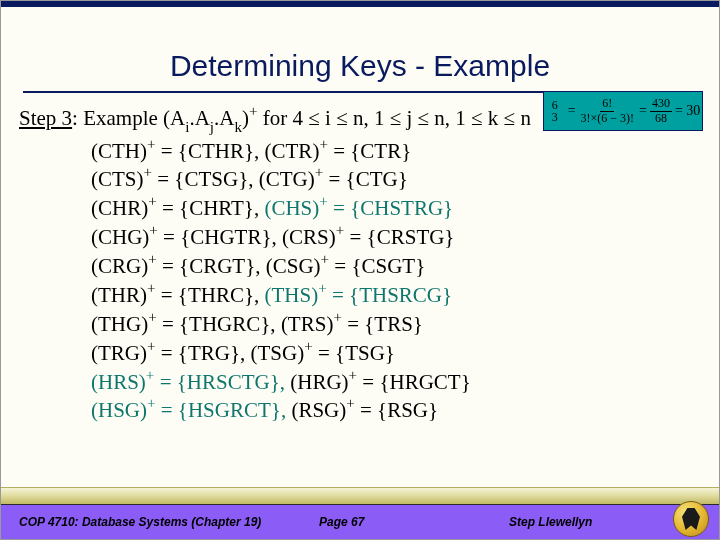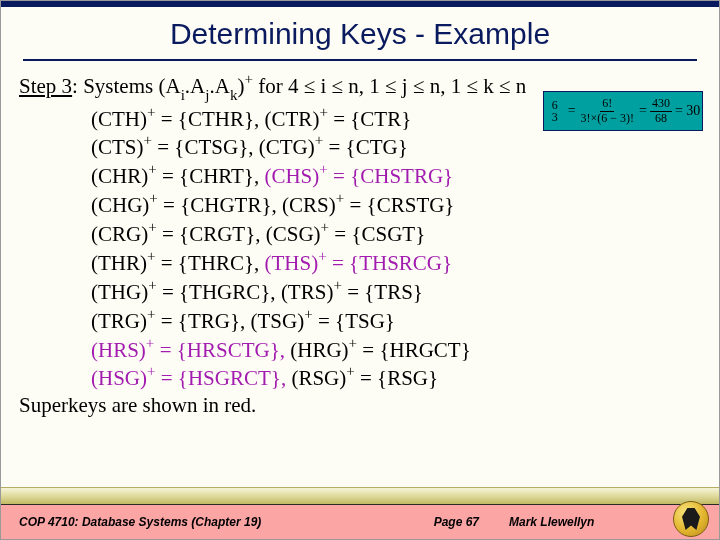--- a/index.html
+++ b/index.html
@@ -16,36 +16,37 @@
     height: 6px;
     background: #0a1a5e;
   }
   .title {
     text-align: center;
     font-family: Arial, Helvetica, sans-serif;
     font-size: 30px;
     color: #0a1a5e;
     font-weight: normal;
     padding: 10px 0 8px 0;
+    margin-top: 32px;
   }
   .rule {
     margin: 0 22px;
     border: none;
     border-top: 2px solid #0a1a5e;
   }
   .content {
     padding: 10px 18px 0 18px;
     font-size: 21px;
     color: #000;
     line-height: 1.28;
   }
   .step u { text-decoration: underline; }
   .sub { vertical-align: sub; font-size: 72%; position: relative; top: 2px; }
   .sup { vertical-align: super; font-size: 72%; position: relative; top: -1px; }
-  .red { color: #a21caf; }
+  .red { color: #0f766e; }
   .lines { padding-left: 72px; font-family: Liberation Serif, serif; }
   .floatbox {
     position: absolute;
     right: 16px;
     top: 90px;
     width: 160px;
     height: 40px;
     background: #00a0a0;
     border: 1px solid #0a1a5e;
     color: #000;
@@ -63,33 +64,33 @@
     left: 0; right: 0; bottom: 0;
     height: 52px;
   }
   .grad {
     height: 18px;
     background: linear-gradient(#f5f3d8, #e8e4b0, #d6d08a, #c1b964);
     border-top: 1px solid #b5ad60;
     border-bottom: 1px solid #2a2a2a;
   }
   .footrow {
-    background: #fca5a5;
+    background: #8b5cf6;
     height: 34px;
     display: flex;
     align-items: center;
     font-family: Arial, Helvetica, sans-serif;
     font-size: 12px;
     font-weight: bold;
     font-style: italic;
     padding: 0 18px;
     position: relative;
   }
   .footrow .c1 { flex: 0 0 300px; }
-  .footrow .c2 { flex: 0 0 160px; text-align: right; }
+  .footrow .c2 { flex: 0 0 160px; text-align: left; }
   .footrow .c3 { flex: 1; text-align: left; padding-left: 30px;}
   .logo {
     position: absolute;
     right: 10px;
     bottom: 2px;
     width: 36px;
     height: 36px;
     border-radius: 50%;
     background: radial-gradient(circle at 35% 30%, #f6e27a 0%, #e3b62f 55%, #b8861a 100%);
     border: 1px solid #7a5c10;
@@ -123,40 +124,39 @@
   <span class="frac">
     <span class="n">430</span>
     <span class="d">68</span>
   </span>
   <span>= 30</span>
 </div>
 
 <div class="content">
   <div class="step">
     <u><span>Step 3</span></u>:
-    <span>Systems (A</span><span class="sub">i</span><span>.A</span><span class="sub">j</span><span>.A</span><span class="sub">k</span><span>)</span><span class="sup">+</span><span> for 4 ≤ i ≤ n, 1 ≤ j ≤ n, 1 ≤ k ≤ n</span>
+    <span>Example (A</span><span class="sub">i</span><span>.A</span><span class="sub">j</span><span>.A</span><span class="sub">k</span><span>)</span><span class="sup">+</span><span> for 4 ≤ i ≤ n, 1 ≤ j ≤ n, 1 ≤ k ≤ n</span>
   </div>
   <div class="lines" id="lines">
       <div><span>(CTH)<span class="sup">+</span> = {CTHR},   </span><span>(CTR)<span class="sup">+</span> = {CTR}</span></div>
       <div><span>(CTS)<span class="sup">+</span> = {CTSG}, </span><span>(CTG)<span class="sup">+</span> = {CTG}</span></div>
       <div><span>(CHR)<span class="sup">+</span> = {CHRT},   </span><span class="red">(CHS)<span class="sup">+</span> = {CHSTRG}</span></div>
       <div><span>(CHG)<span class="sup">+</span> = {CHGTR}, </span><span>(CRS)<span class="sup">+</span> = {CRSTG}</span></div>
       <div><span>(CRG)<span class="sup">+</span> = {CRGT}, </span><span>(CSG)<span class="sup">+</span> = {CSGT}</span></div>
       <div><span>(THR)<span class="sup">+</span> = {THRC},   </span><span class="red">(THS)<span class="sup">+</span> = {THSRCG}</span></div>
       <div><span>(THG)<span class="sup">+</span> = {THGRC}, </span><span>(TRS)<span class="sup">+</span> = {TRS}</span></div>
       <div><span>(TRG)<span class="sup">+</span> = {TRG},  </span><span>(TSG)<span class="sup">+</span> = {TSG}</span></div>
       <div><span class="red">(HRS)<span class="sup">+</span> = {HRSCTG},   </span><span>(HRG)<span class="sup">+</span> = {HRGCT}</span></div>
       <div><span class="red">(HSG)<span class="sup">+</span> = {HSGRCT},   </span><span>(RSG)<span class="sup">+</span> = {RSG}</span></div>
     </div>
-  <div>Superkeys are shown in red.</div>
 </div>
 
 <div class="footer">
   <div class="grad"></div>
   <div class="footrow">
     <div class="c1">COP 4710: Database Systems  (Chapter 19)</div>
     <div class="c2">Page 67</div>
-    <div class="c3">Mark Llewellyn</div>
+    <div class="c3">Step Llewellyn</div>
     <div class="logo">
         <div class="inner"></div>
       </div>
   </div>
 </div>
 
 </body></html>

